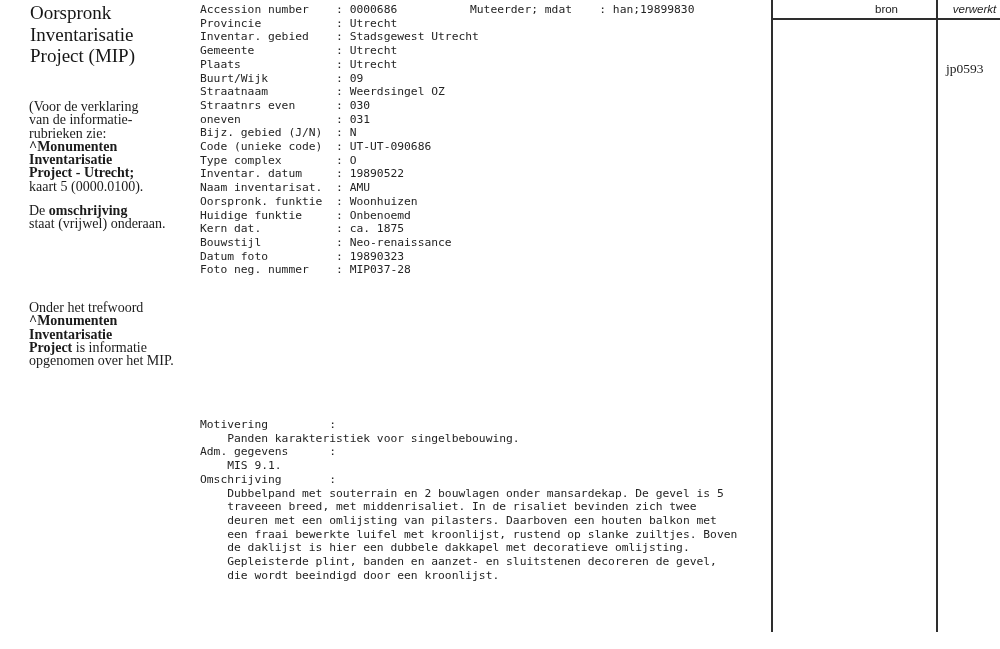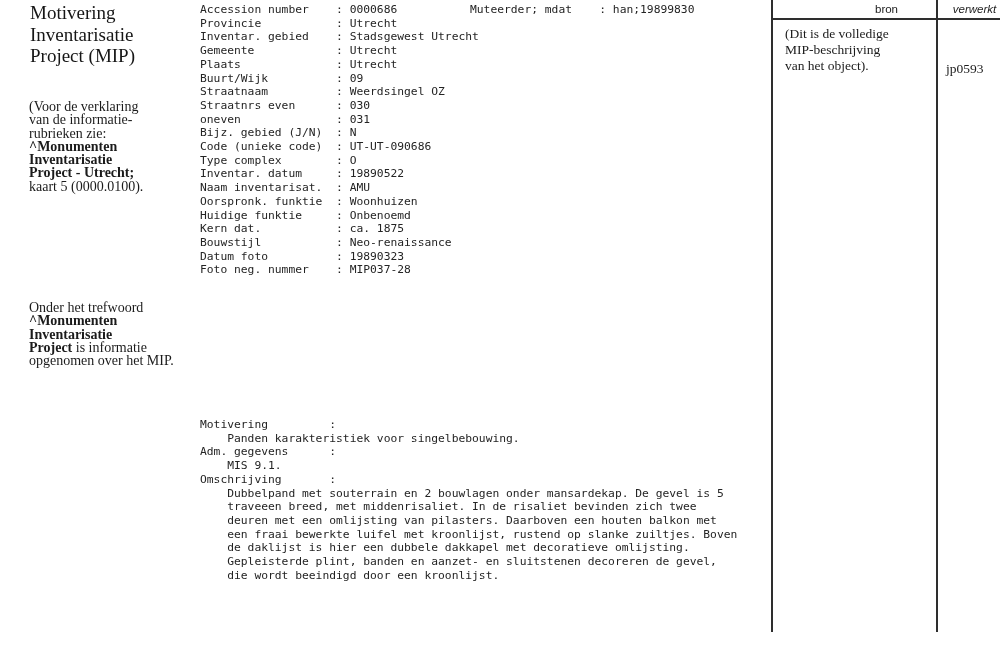--- a/index.html
+++ b/index.html
@@ -64,30 +64,34 @@
     font-family:"Liberation Serif", serif;
     font-size:13.5px;color:#1b1b1b;
   }
 </style>
 </head>
 <body>
 
 <div class="page">
 
   <div class="left-col">
-    <h1 class="doc-title">Motivering
+    <h1 class="doc-title">Oorspronk
 Inventarisatie
 Project (MIP)</h1>
     <div class="side-note note-0">
         <div><span>(Voor de verklaring</span></div>
         <div><span>van de informatie-</span></div>
         <div><span>rubrieken zie:</span></div>
         <div><span class="bold">^Monumenten Inventarisatie</span></div>
         <div><span class="bold">Project - Utrecht;</span></div>
         <div><span>kaart 5 (0000.0100).</span></div>
+      </div>
+    <div class="side-note note-1">
+        <div><span>De </span><span class="bold">omschrijving</span></div>
+        <div><span>staat (vrijwel) onderaan.</span></div>
       </div>
     <div class="side-note note-2">
         <div><span>Onder het trefwoord</span></div>
         <div><span class="bold">^Monumenten Inventarisatie</span></div>
         <div><span class="bold">Project</span><span> is informatie</span></div>
         <div><span>opgenomen over het MIP.</span></div>
       </div>
   </div>
 
   <pre class="mono fields-block">Accession number    : 0000686
@@ -127,18 +131,15 @@
     Gepleisterde plint, banden en aanzet- en sluitstenen decoreren de gevel,
     die wordt beeindigd door een kroonlijst.</pre>
 
   <div class="vline vline-1"></div>
   <div class="vline vline-2"></div>
   <div class="hline"></div>
 
   <div class="col-header bron-header">bron</div>
   <div class="col-header verwerkt-header">verwerkt</div>
 
-  <div class="bron-note">(Dit is de volledige
-MIP-beschrijving
-van het object).</div>
   <div class="verwerkt-value">jp0593</div>
 
 </div>
 
 </body></html>

